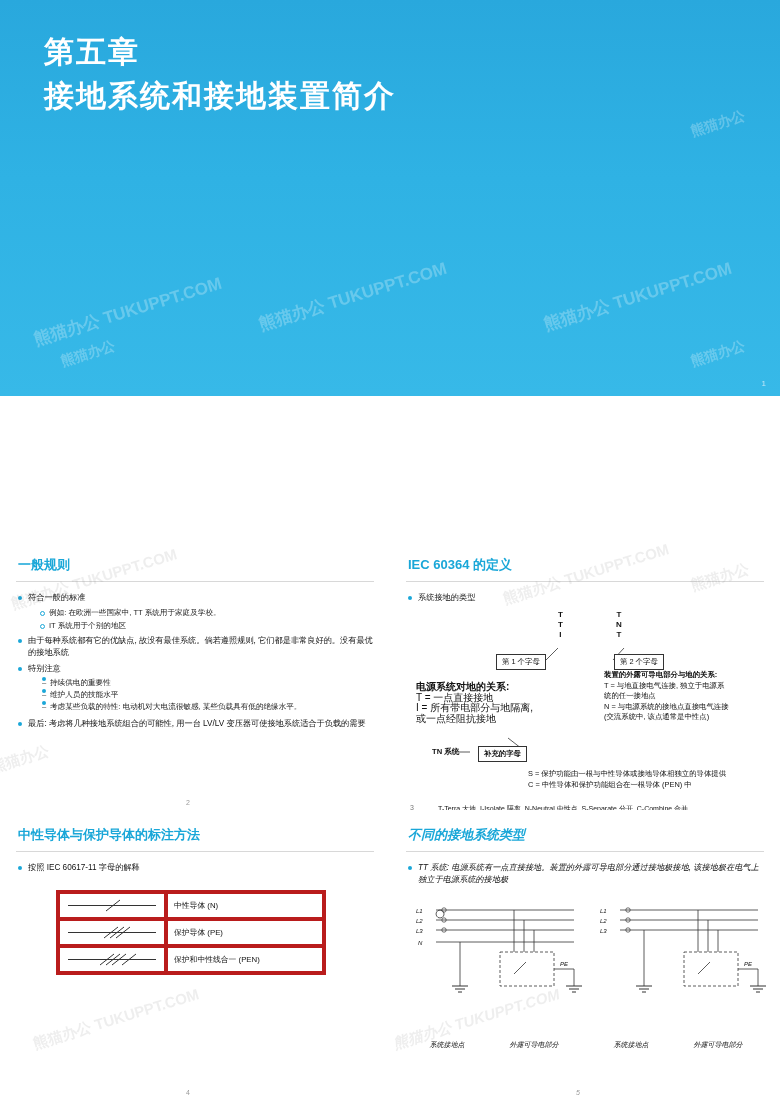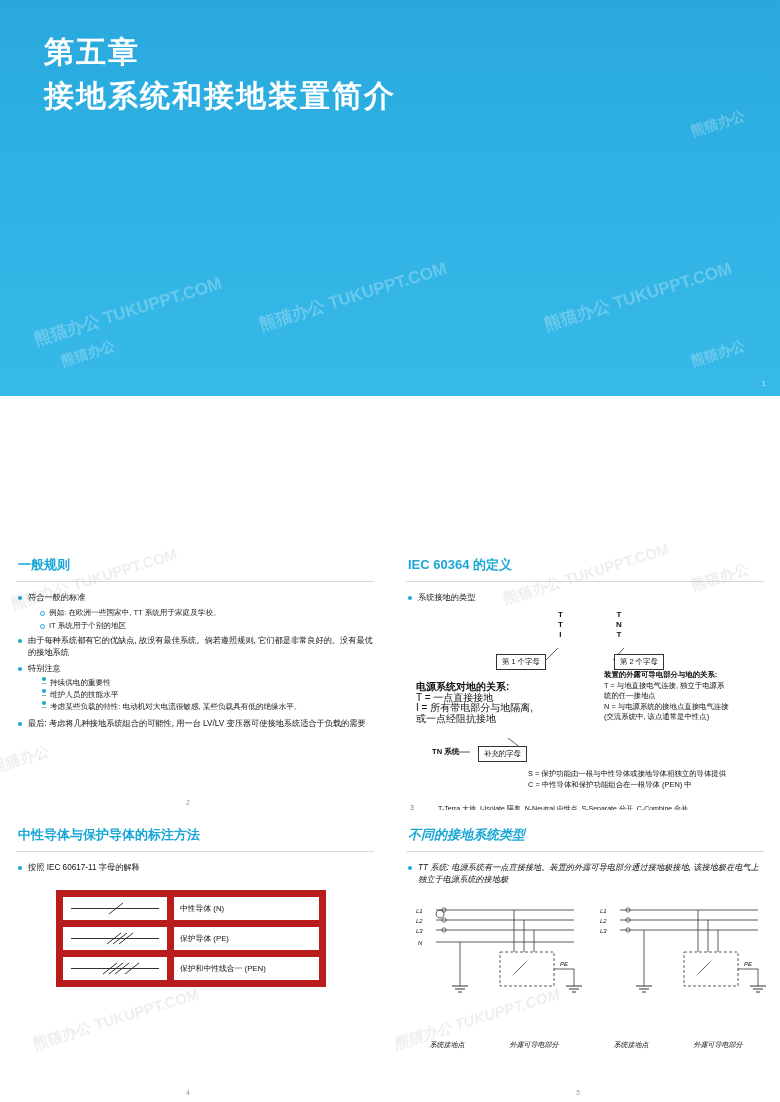--- a/index.html
+++ b/index.html
@@ -196,21 +196,21 @@
     position: absolute;
     border: 1px solid #333;
     font-size: 7.4px;
     padding: 2px 5px;
     background: #fff;
     color: #111;
     white-space: nowrap;
   }
   .bx1 { left: 88px; top: 46px; }
   .bx2 { left: 206px; top: 46px; }
-  .bx3 { left: 70px; top: 138px; }
+  .bx3 { left: 70px; top: 138px; font-weight: bold; }
   .tn-label {
     position: absolute;
     left: 12px; top: 139px;
     font-size: 7.6px;
     font-weight: bold;
     color: #111;
     margin-left: 12px;
   }
   .colL {
     position: absolute;
@@ -250,21 +250,21 @@
     color: #777;
   }
 
   
   .cond-table {
     margin: 16px 0 0 38px;
     border-collapse: collapse;
     width: 270px;
   }
   .cond-table td {
-    border: 7px solid #b91c1c;
+    border: 4px solid #b91c1c;
     height: 23px;
     font-size: 7.8px;
     color: #111;
     padding: 0 6px;
     vertical-align: middle;
     margin-top: 36px;
   }
   .cond-table td.sym { width: 104px; padding: 0; position: relative; }
   .sym-svg { display: block; }
 

